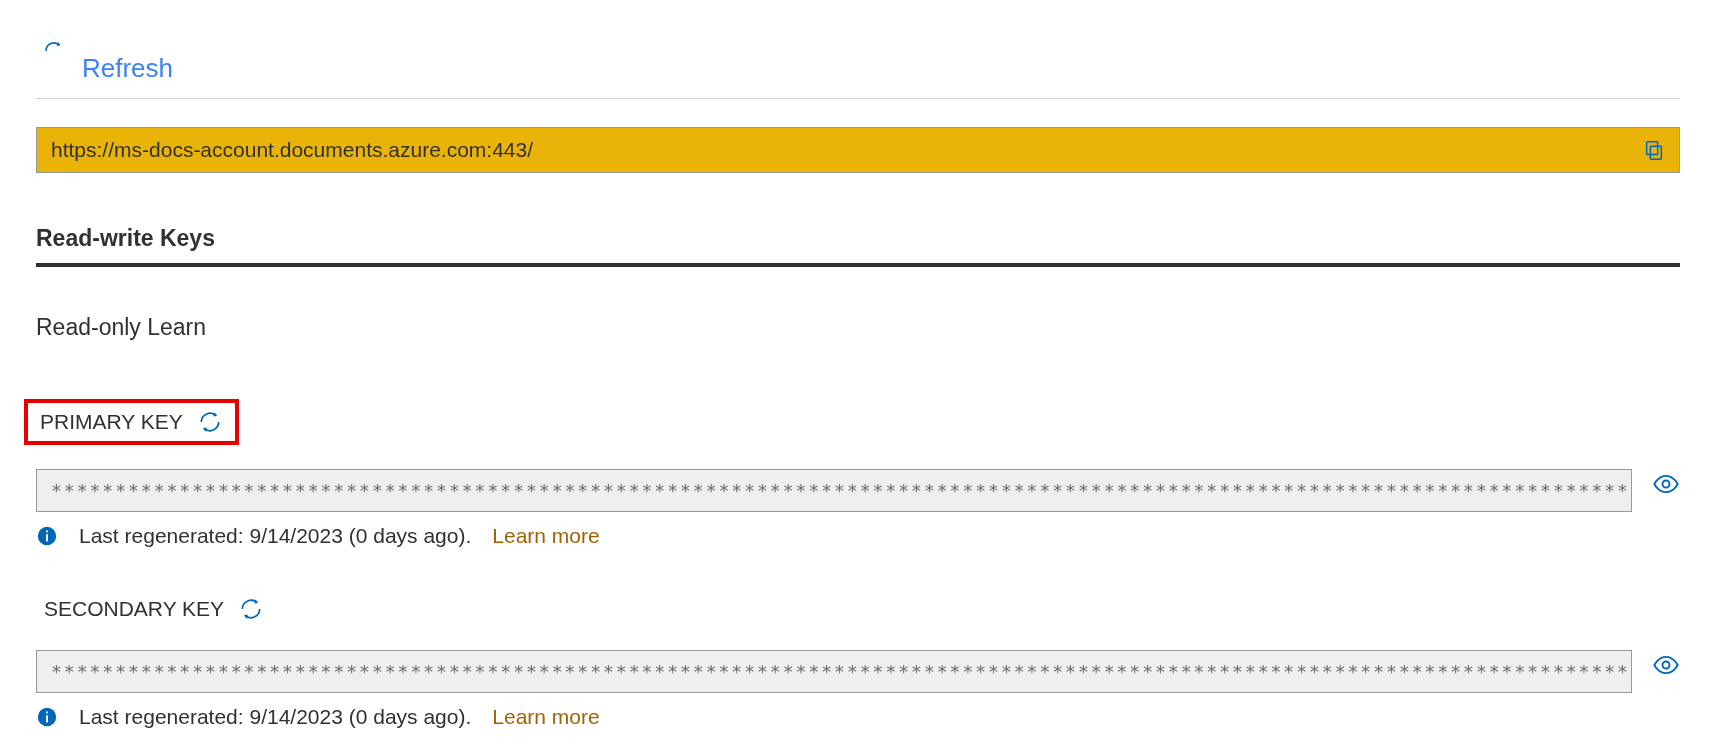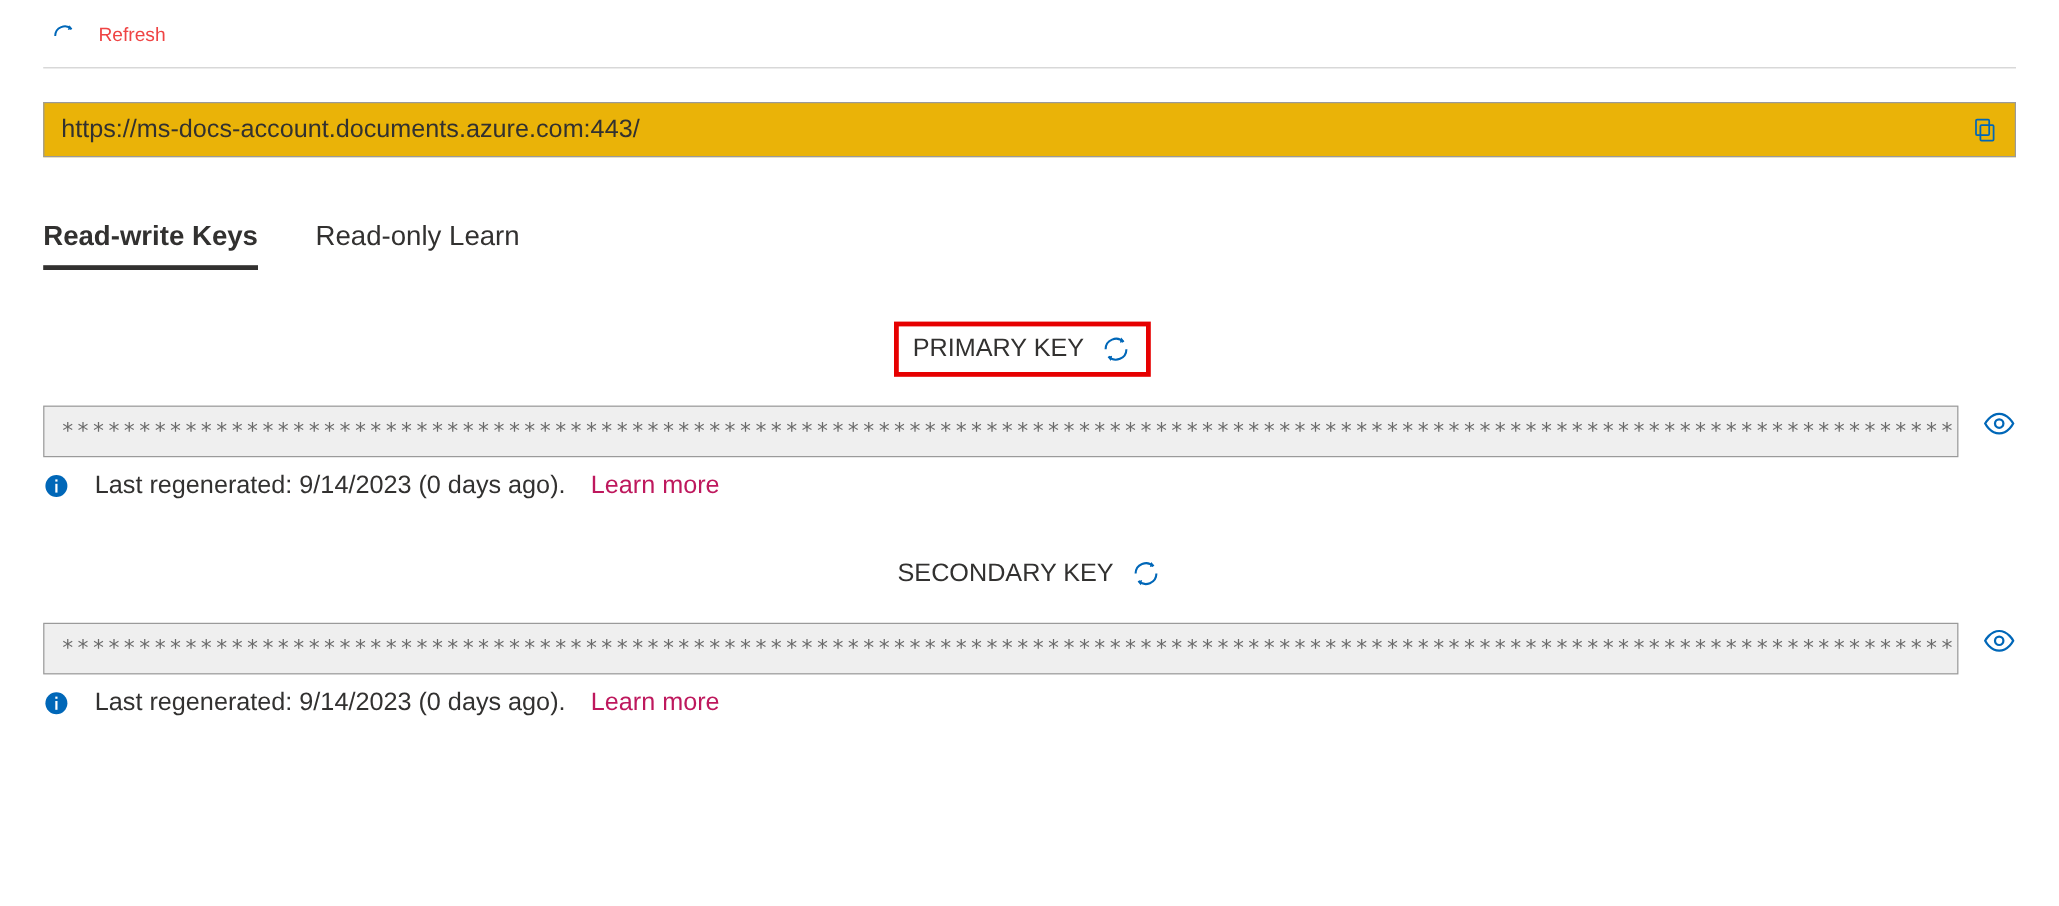--- a/index.html
+++ b/index.html
@@ -15,22 +15,23 @@
   }
 
   
   .topbar {
     display: flex;
     align-items: center;
     gap: 16px;
     padding: 6px 0 14px 6px;
   }
   .topbar .label {
-    font-size: 16px;
-    color: #ef4444;
+    font-size: 26px;
+    color: #3b82f6;
+    margin-top: 35px;
   }
   .divider {
     border: none;
     border-top: 1px solid #cfcfcf;
     margin: 0;
   }
 
   
   .uri-section {
     margin-top: 28px;
@@ -60,20 +61,21 @@
     align-items: center;
   }
 
   
   .tabs {
     display: flex;
     gap: 48px;
     margin-top: 52px;
     font-size: 23px;
     border-bottom: 0px solid transparent;
+    flex-direction: column;
   }
   .tab {
     padding-bottom: 14px;
     cursor: pointer;
     color: #323130;
     position: relative;
   }
   .tab.active {
     font-weight: 600;
   }
@@ -83,21 +85,20 @@
     left: 0;
     right: 0;
     bottom: -1px;
     height: 4px;
     background: #323130;
   }
 
   
   .key-section {
     margin-top: 44px;
-    text-align: center;
   }
   .key-label-row {
     display: inline-flex;
     align-items: center;
     gap: 14px;
     font-size: 21px;
     padding: 4px 8px;
   }
   .key-section.primary .key-label-row {
     border: 4px solid #e60000;
@@ -124,21 +125,21 @@
     gap: 20px;
   }
   .status-row {
     margin-top: 12px;
     display: flex;
     align-items: center;
     gap: 21px;
     font-size: 21px;
   }
   .status-row .learn-more {
-    color: #be185d;
+    color: #a16207;
     cursor: pointer;
   }
 
   
   .icon-svg {
     display: block;
   }
 </style>
 </head>
 <body>

